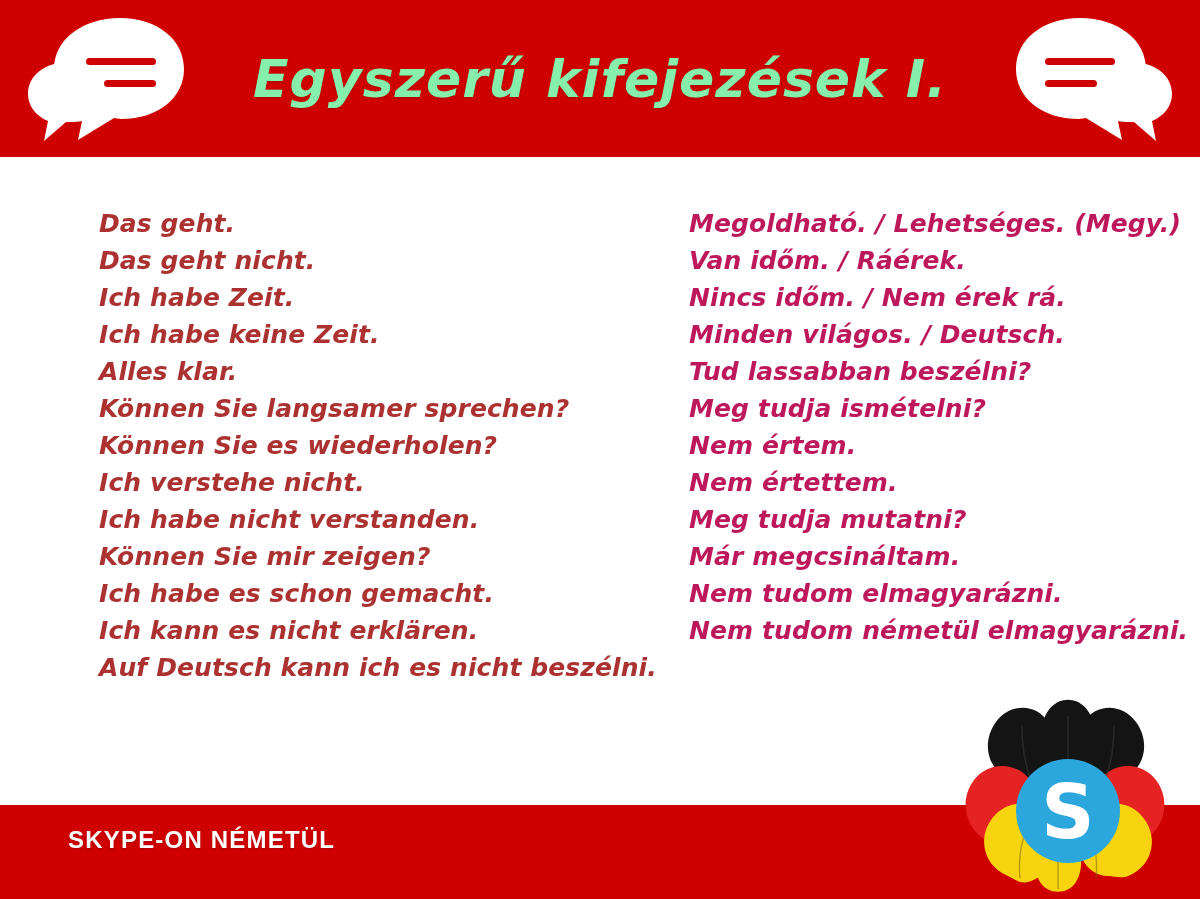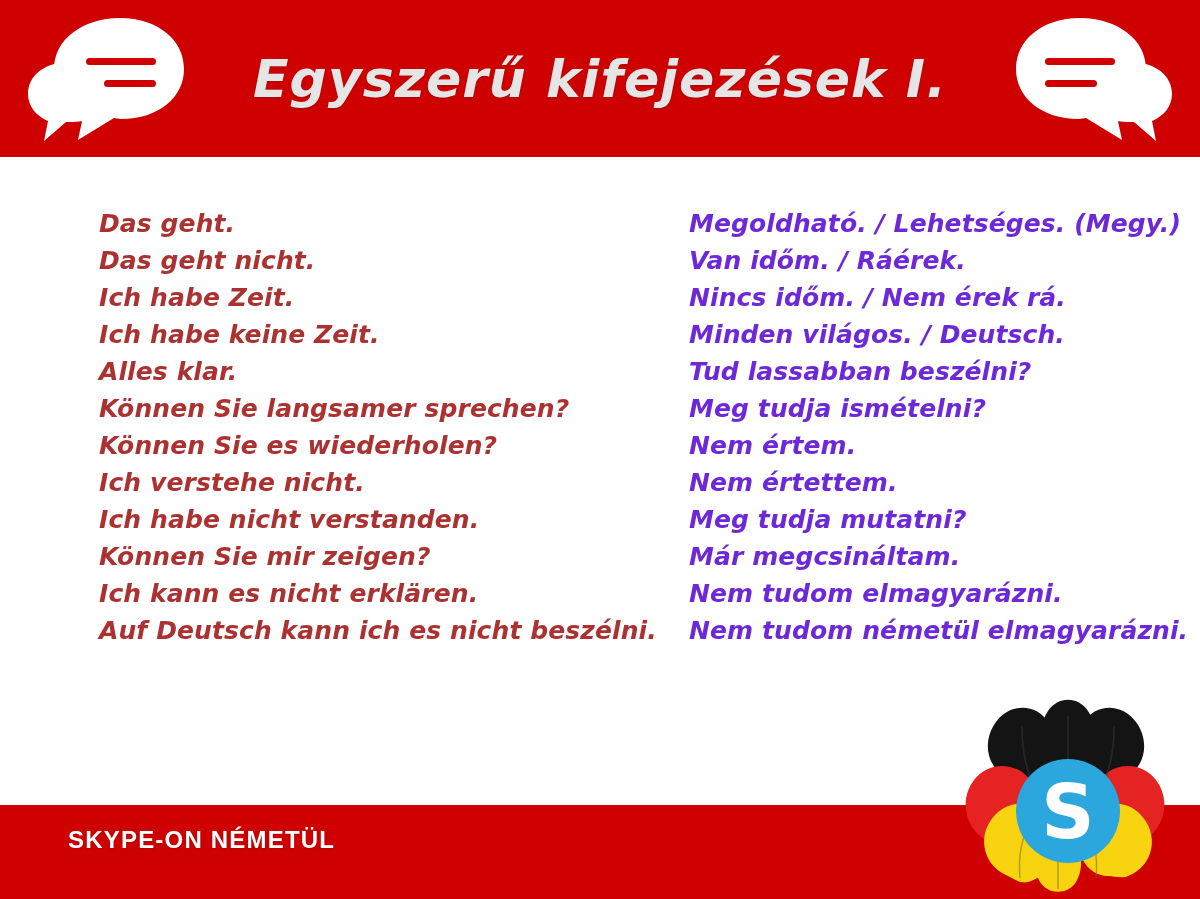--- a/index.html
+++ b/index.html
@@ -32,21 +32,21 @@
 
   .header-title {
     position: absolute;
     left: 0;
     top: 0;
     width: 1200px;
     height: 157px;
     display: flex;
     align-items: center;
     justify-content: center;
-    color: #e5e5e5;
+    color: #86efac;
     font-family: "DejaVu Sans", sans-serif;
     font-style: italic;
     font-weight: bold;
     font-size: 52px;
     letter-spacing: 1px;
     text-shadow: 0 1px 2px rgba(120,0,0,0.45);
     white-space: nowrap;
     pointer-events: none;
   }
 
@@ -79,21 +79,21 @@
     font-family: "DejaVu Sans", sans-serif;
     font-style: italic;
     font-weight: bold;
     font-size: 25px;
     line-height: 37px;
     height: 37px;
     white-space: nowrap;
     letter-spacing: 0.1px;
   }
   .column.german .phrase-line    { color: #ac3232; }
-  .column.hungarian .phrase-line { color: #6d28d9; }
+  .column.hungarian .phrase-line { color: #be185d; }
 
   
   .footer-bar {
     position: absolute;
     left: 0;
     top: 805px;
     width: 1200px;
     height: 94px;
     background: #ce0000;
   }
@@ -167,20 +167,21 @@
       <div class="phrase-line">Das geht.</div>
       <div class="phrase-line">Das geht nicht.</div>
       <div class="phrase-line">Ich habe Zeit.</div>
       <div class="phrase-line">Ich habe keine Zeit.</div>
       <div class="phrase-line">Alles klar.</div>
       <div class="phrase-line">Können Sie langsamer sprechen?</div>
       <div class="phrase-line">Können Sie es wiederholen?</div>
       <div class="phrase-line">Ich verstehe nicht.</div>
       <div class="phrase-line">Ich habe nicht verstanden.</div>
       <div class="phrase-line">Können Sie mir zeigen?</div>
+      <div class="phrase-line">Ich habe es schon gemacht.</div>
       <div class="phrase-line">Ich kann es nicht erklären.</div>
       <div class="phrase-line">Auf Deutsch kann ich es nicht beszélni.</div>
     </div>
 
     <div class="column hungarian">
       <div class="phrase-line">Megoldható. / Lehetséges. (Megy.)</div>
       <div class="phrase-line">Van időm. / Ráérek.</div>
       <div class="phrase-line">Nincs időm. / Nem érek rá.</div>
       <div class="phrase-line">Minden világos. / Deutsch.</div>
       <div class="phrase-line">Tud lassabban beszélni?</div>

